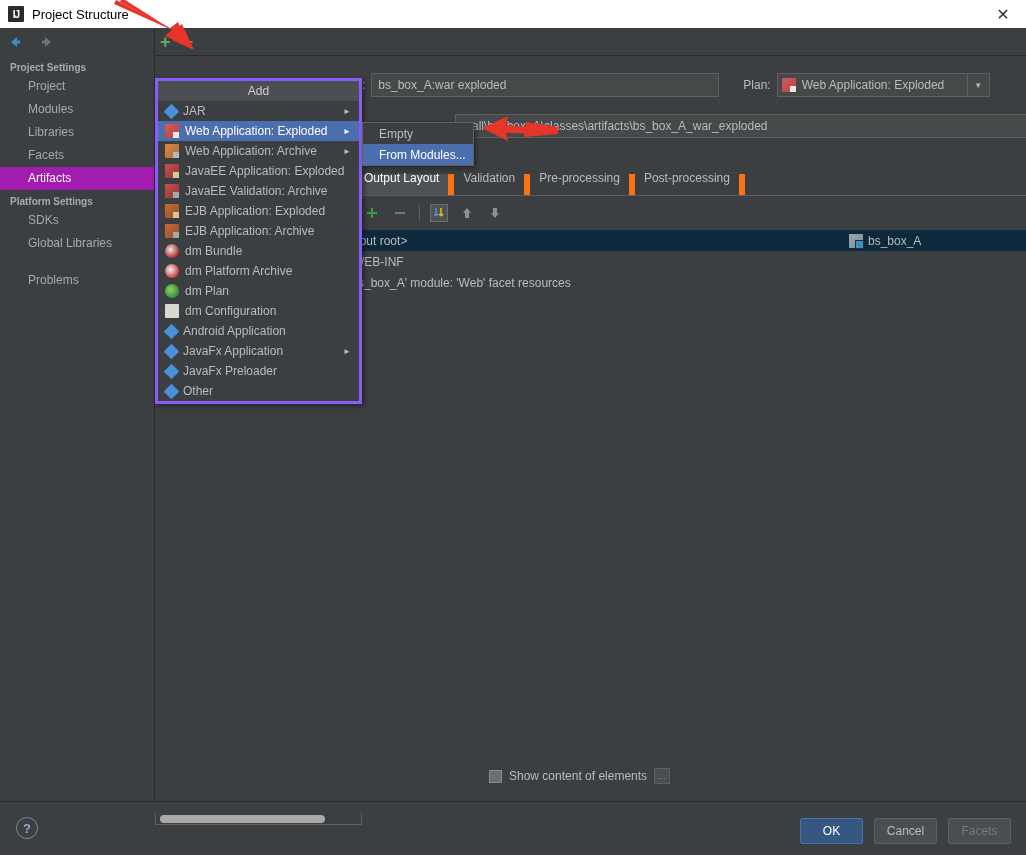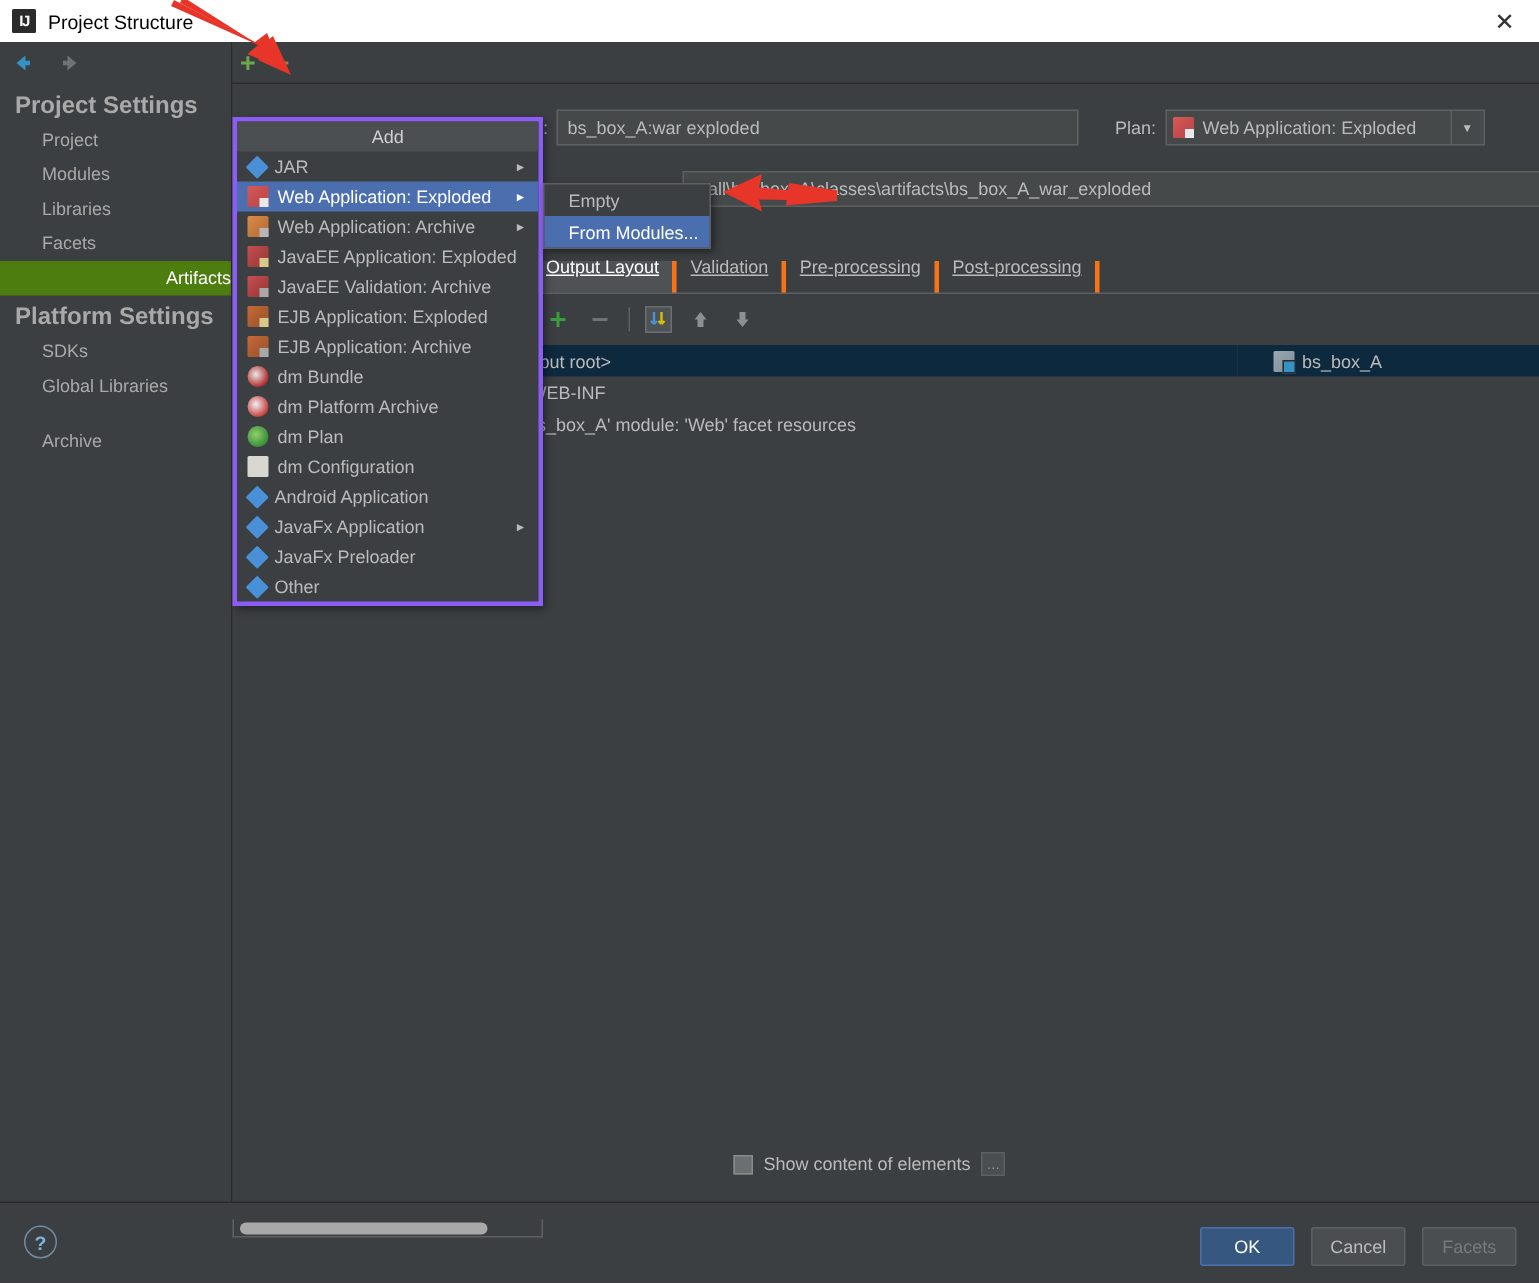--- a/index.html
+++ b/index.html
@@ -44,26 +44,26 @@
   .sidebar {
     position: absolute; left: 0; top: 0; width: 155px; height: 773px;
     background: #3c3f41;
     border-right: 1px solid #2b2b2b;
   }
   .sb-nav {
     height: 28px; display: flex; align-items: center; padding-left: 6px; gap: 14px;
   }
   .sb-arrow { width: 18px; height: 18px; display: flex; align-items: center; justify-content: center; }
   .sb-group {
-    padding: 6px 0 2px 10px; font-size: 16px; color: #a9a9a9; font-weight: bold;
+    padding: 6px 0 2px 10px; font-size: 10px; color: #a9a9a9; font-weight: bold;
   }
   .sb-item {
     padding: 3px 0 3px 28px; font-size: 12px; color: #a9a9a9; line-height: 17px;
   }
-  .sb-item.selected { background: #4d7c0f; color: #ffffff; text-align: right; }
+  .sb-item.selected { background: #a21caf; color: #ffffff; }
   .sb-sep { height: 14px; }
 
   
   .main {
     position: absolute; left: 155px; top: 0; right: 0; height: 773px;
     background: #3c3f41;
   }
   .main-toolbar {
     height: 28px; display: flex; align-items: center; padding-left: 5px; gap: 12px;
     border-bottom: 1px solid #2b2b2b;
@@ -102,22 +102,21 @@
   }
   .path-field { flex: 1; overflow: hidden; white-space: nowrap; }
 
   
   .tabs {
     position: absolute; left: 200px; top: 118px; height: 22px;
     display: flex; align-items: stretch; font-size: 12px;
   }
   .tab {
     padding: 2px 9px 16px 9px; color: #bbbbbb; display: flex; align-items: center;
-    border-right: 3px solid #f97316;
-    text-decoration: underline;
+    border-right: 6px solid #f97316;
   }
   .tab.active { background: #4e5254; color: #ffffff; }
   .tabs-underline {
     position: absolute; left: 155px; top: 139px; right: 0; height: 1px; background: #5e6060;
   }
 
   
   .layout-toolbar {
     position: absolute; left: 180px; top: 144px; height: 26px;
     display: flex; align-items: center; gap: 10px;
@@ -297,21 +296,21 @@
         <div class="sb-item selected">Artifacts</div>
       </div>
 
       <div>
         <div class="sb-group">Platform Settings</div>
         <div class="sb-item">SDKs</div>
         <div class="sb-item">Global Libraries</div>
       </div>
 
       <div class="sb-sep"></div>
-      <div class="sb-item">Archive</div>
+      <div class="sb-item">Problems</div>
     </div>
 
     <div class="main">
 
       <div class="main-toolbar">
         <span class="tb-plus">+</span>
         <span class="tb-minus">−</span>
       </div>
 
       <div class="content-area">

